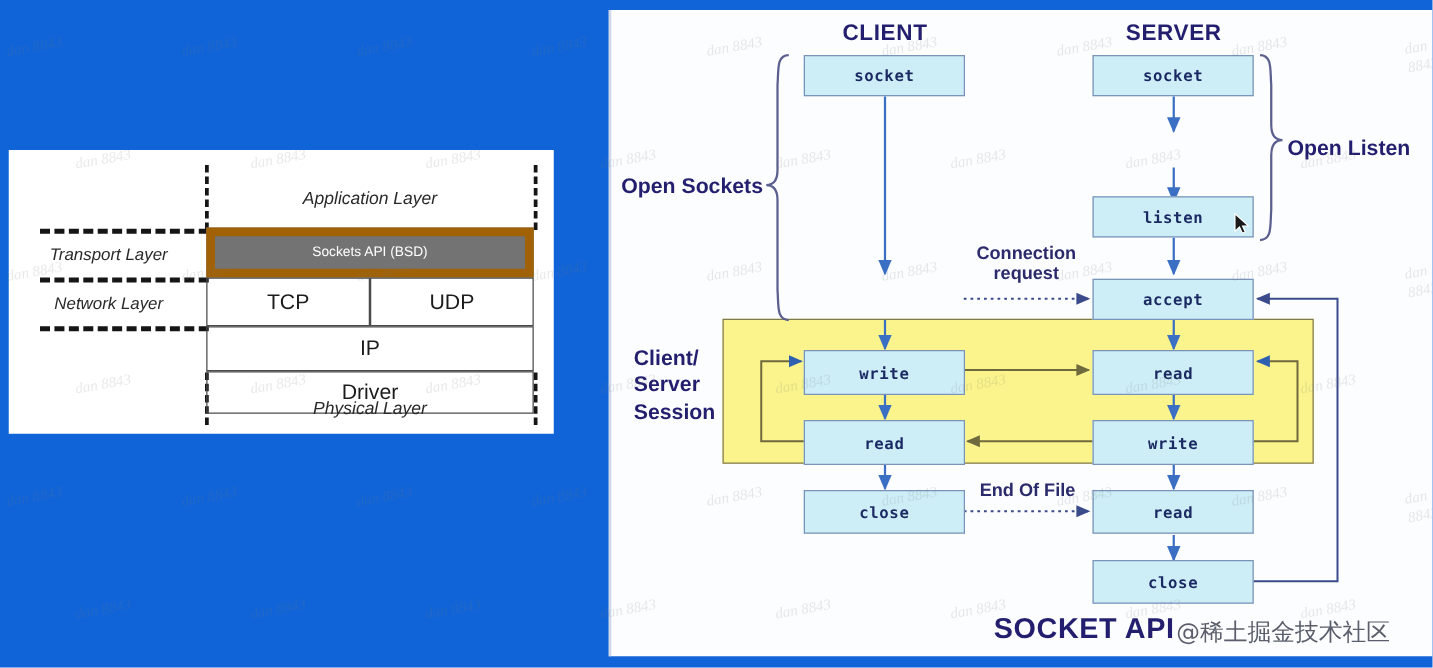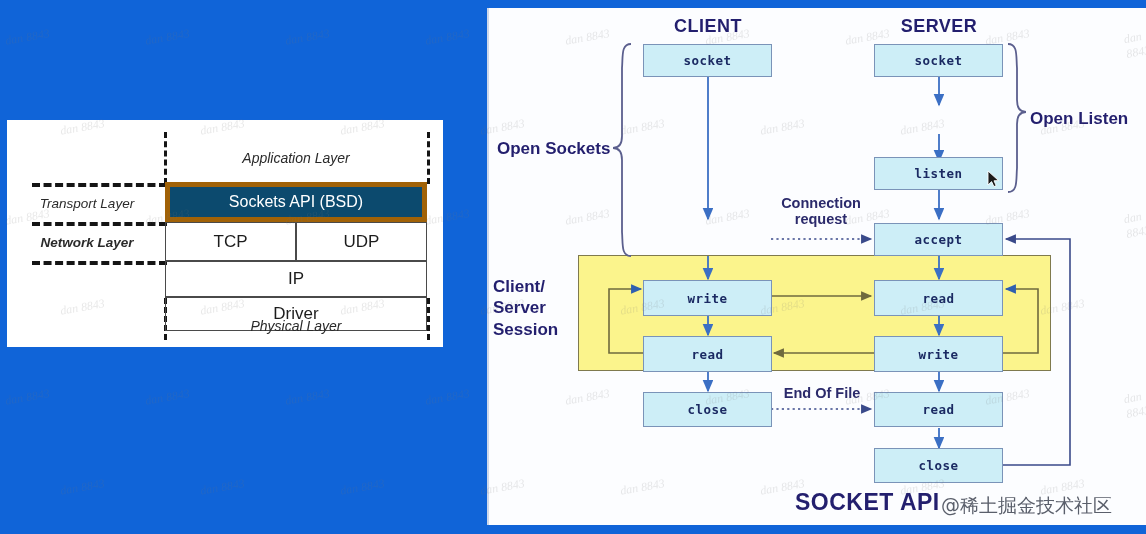--- a/index.html
+++ b/index.html
@@ -28,22 +28,22 @@
   }
   .cell{
     position:absolute;box-sizing:border-box;
     display:flex;align-items:center;justify-content:center;
     color:#1c1c1c;
     font-size:17px;
   }
   .cell.ital{font-style:italic;font-size:14px;color:#2a2a2a;}
   .solid{border:1px solid #4a4a4a;}
   .dark{
-    background:#0c4a6e;color:#ffffff;border:5px solid #a16207;
-    font-size:16px;
+    background:#737373;color:#ffffff;border:7px solid #a16207;
+    font-size:11px;
   }
   .leftlabel{
     position:absolute;font-style:italic;font-size:13.5px;color:#2a2a2a;
     display:flex;align-items:center;justify-content:center;
     width:160px;
   }
 
   
   #right-panel{
     position:absolute;left:487px;top:8px;width:659px;height:517px;
@@ -119,21 +119,21 @@
     <div class="cell solid" style="left:158px;top:102px;width:131px;height:39px;">TCP</div>
     <div class="cell solid" style="left:289px;top:102px;width:131px;height:39px;">UDP</div>
 
     <div class="cell solid" style="left:158px;top:141px;width:262px;height:36px;">IP</div>
 
     <div class="cell solid" style="left:158px;top:177px;width:262px;height:34px;">Driver</div>
 
     <div class="cell ital" style="left:158px;top:189px;width:262px;height:34px;">Physical Layer</div>
 
     <div class="leftlabel" style="left:0px;top:64px;height:38px;">Transport Layer</div>
-    <div class="leftlabel" style="left:0px;top:103px;height:38px;font-weight:bold;">Network Layer</div>
+    <div class="leftlabel" style="left:0px;top:103px;height:38px;">Network Layer</div>
   </div>
 </div>
 
 <div id="right-panel">
 
   <div id="session-band" style="left:89px;top:247px;width:473px;height:116px;"></div>
 
   <svg id="flow" viewBox="0 0 659 517">
     <defs>
       <marker id="ah" markerWidth="8" markerHeight="8" refX="6.2" refY="3" orient="auto">
@@ -206,21 +206,21 @@
   <div class="fbox" style="left:385px;top:149px;width:129px;height:33px;">listen</div>
   <div class="fbox" style="left:385px;top:215px;width:129px;height:33px;">accept</div>
   <div class="fbox" style="left:385px;top:272px;width:129px;height:36px;">read</div>
   <div class="fbox" style="left:385px;top:328px;width:129px;height:36px;">write</div>
   <div class="fbox" style="left:385px;top:384px;width:129px;height:35px;">read</div>
   <div class="fbox" style="left:385px;top:440px;width:129px;height:35px;">close</div>
 
   <div class="sideline" style="left:8px;top:130px;">Open Sockets</div>
   <div class="sideline" style="left:541px;top:100px;">Open Listen</div>
 
-  <div class="sideline" style="left:4px;top:268px;">
+  <div class="sideline" style="left:18px;top:268px;">
     <div>Client/</div>
     <div>Server</div>
     <div>Session</div>
   </div>
 
   <div class="annot" style="left:272px;top:188px;width:120px;">
     <div>Connection</div>
     <div>request</div>
   </div>
   <div class="annot" style="left:278px;top:378px;width:110px;">End Of File</div>

